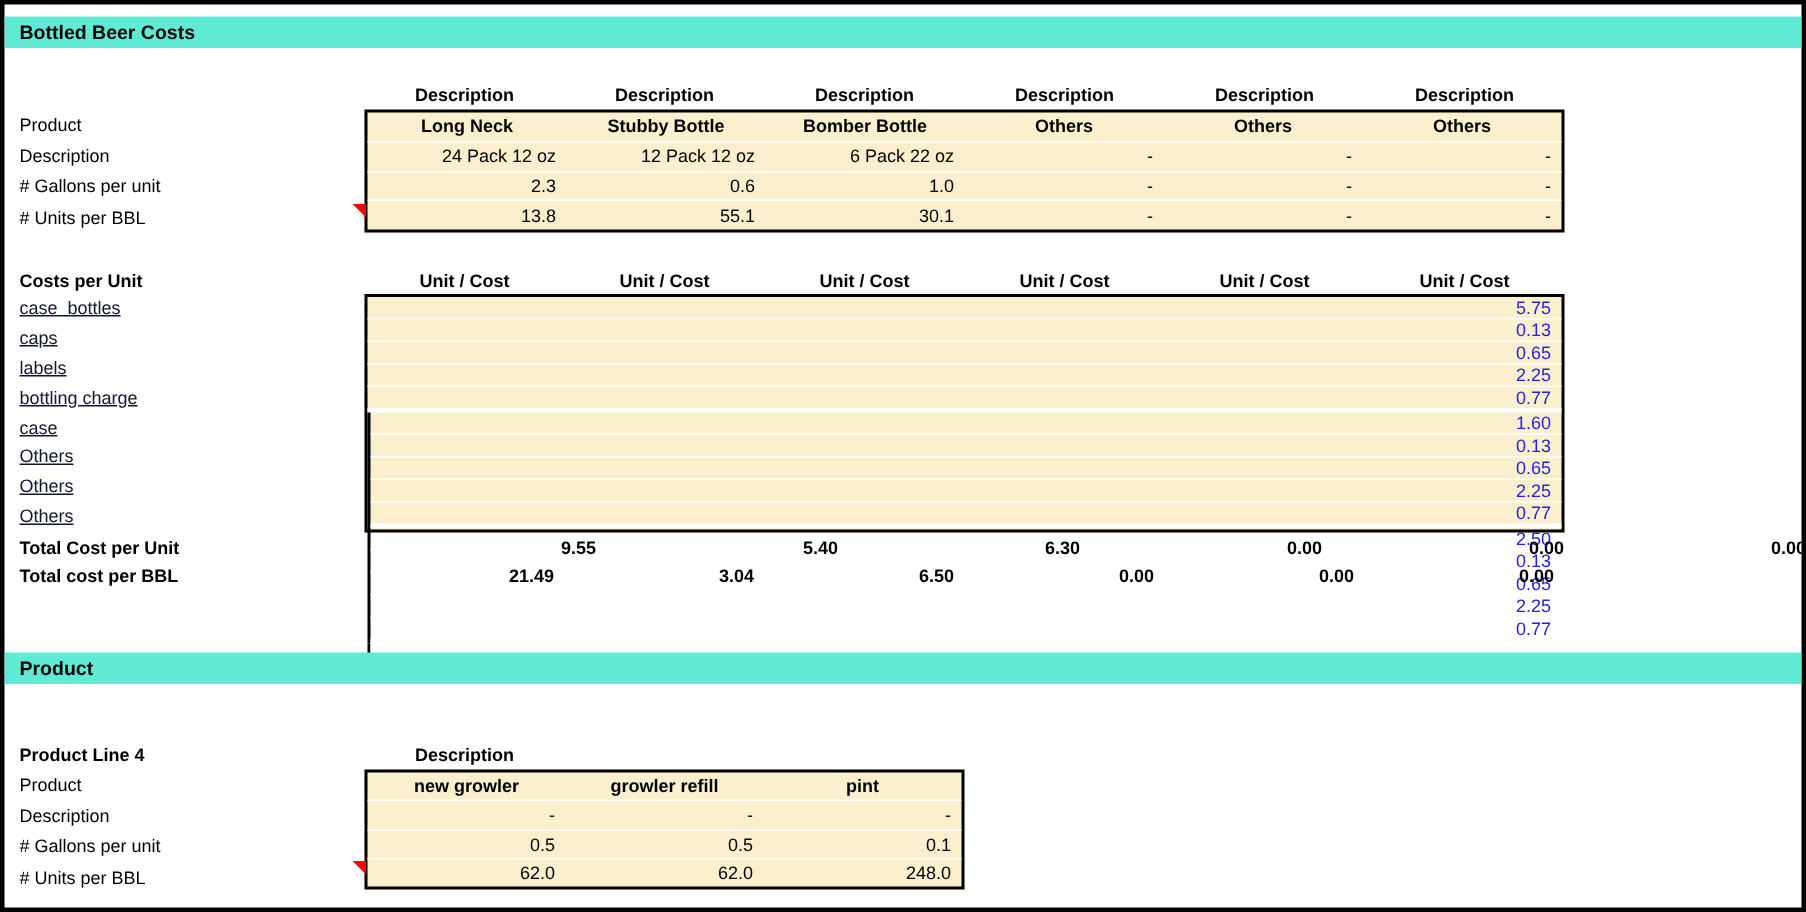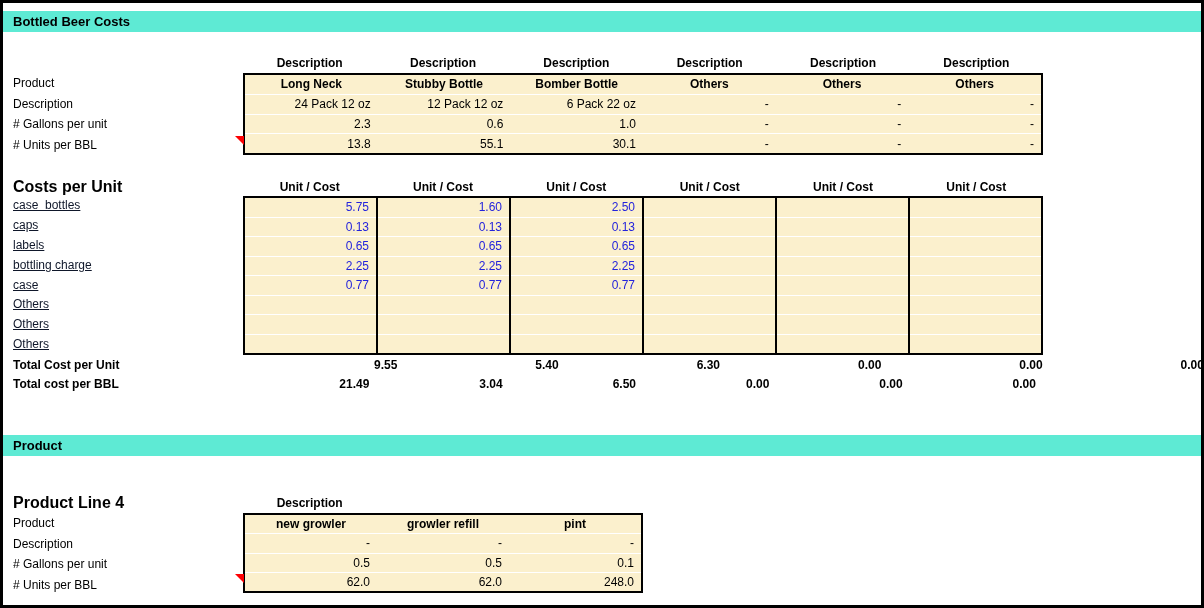--- a/index.html
+++ b/index.html
@@ -15,21 +15,21 @@
     line-height:21px; padding-left:10px;
   }
   .hrow { position:absolute; display:flex; height:16px; }
   .hcell {
     width:133.33px; text-align:center; font-weight:bold; font-size:12px;
     line-height:16px;
   }
   .lbls { position:absolute; left:10px; display:flex; flex-direction:column; }
   .lbl { height:20.5px; line-height:20.5px; font-size:12px; white-space:pre; }
   .lbl2 { height:19.875px; line-height:19.875px; font-size:12px; color:#0f172a; white-space:pre;text-decoration:underline; }
-  .btitle { position:absolute; left:10px; font-weight:bold; font-size:16px; line-height:16px; white-space:pre; }
+  .btitle { position:absolute; left:10px; font-weight:bold; font-size:12px; line-height:16px; white-space:pre; }
   .box {
     position:absolute; border:2px solid #000; background:#fbf0cd;
     display:flex; flex-direction:column;
   }
   .brow { flex:1; display:flex; border-bottom:1px solid #fff; }
   .brow:last-child { border-bottom:none; }
   .bcell {
     flex:1; font-size:12px; display:flex; align-items:center;
     justify-content:flex-end; padding-right:7px; overflow:hidden;
   }
@@ -128,21 +128,21 @@
     <div class="lbl2">case  bottles</div>
     <div class="lbl2">caps</div>
     <div class="lbl2">labels</div>
     <div class="lbl2">bottling charge</div>
     <div class="lbl2">case</div>
     <div class="lbl2">Others</div>
     <div class="lbl2">Others</div>
     <div class="lbl2">Others</div>
   </div>
 
-  <div class="box box2" style="top:193px; left:240px; width:800px; height:159px;">
+  <div class="box box2" style="top:193px; left:240px; width:800px; height:159px;flex-direction:column;">
     <div class="bcol">
       <div class="crow">5.75</div>
       <div class="crow">0.13</div>
       <div class="crow">0.65</div>
       <div class="crow">2.25</div>
       <div class="crow">0.77</div>
       <div class="crow"></div>
       <div class="crow"></div>
       <div class="crow"></div>
     </div>

